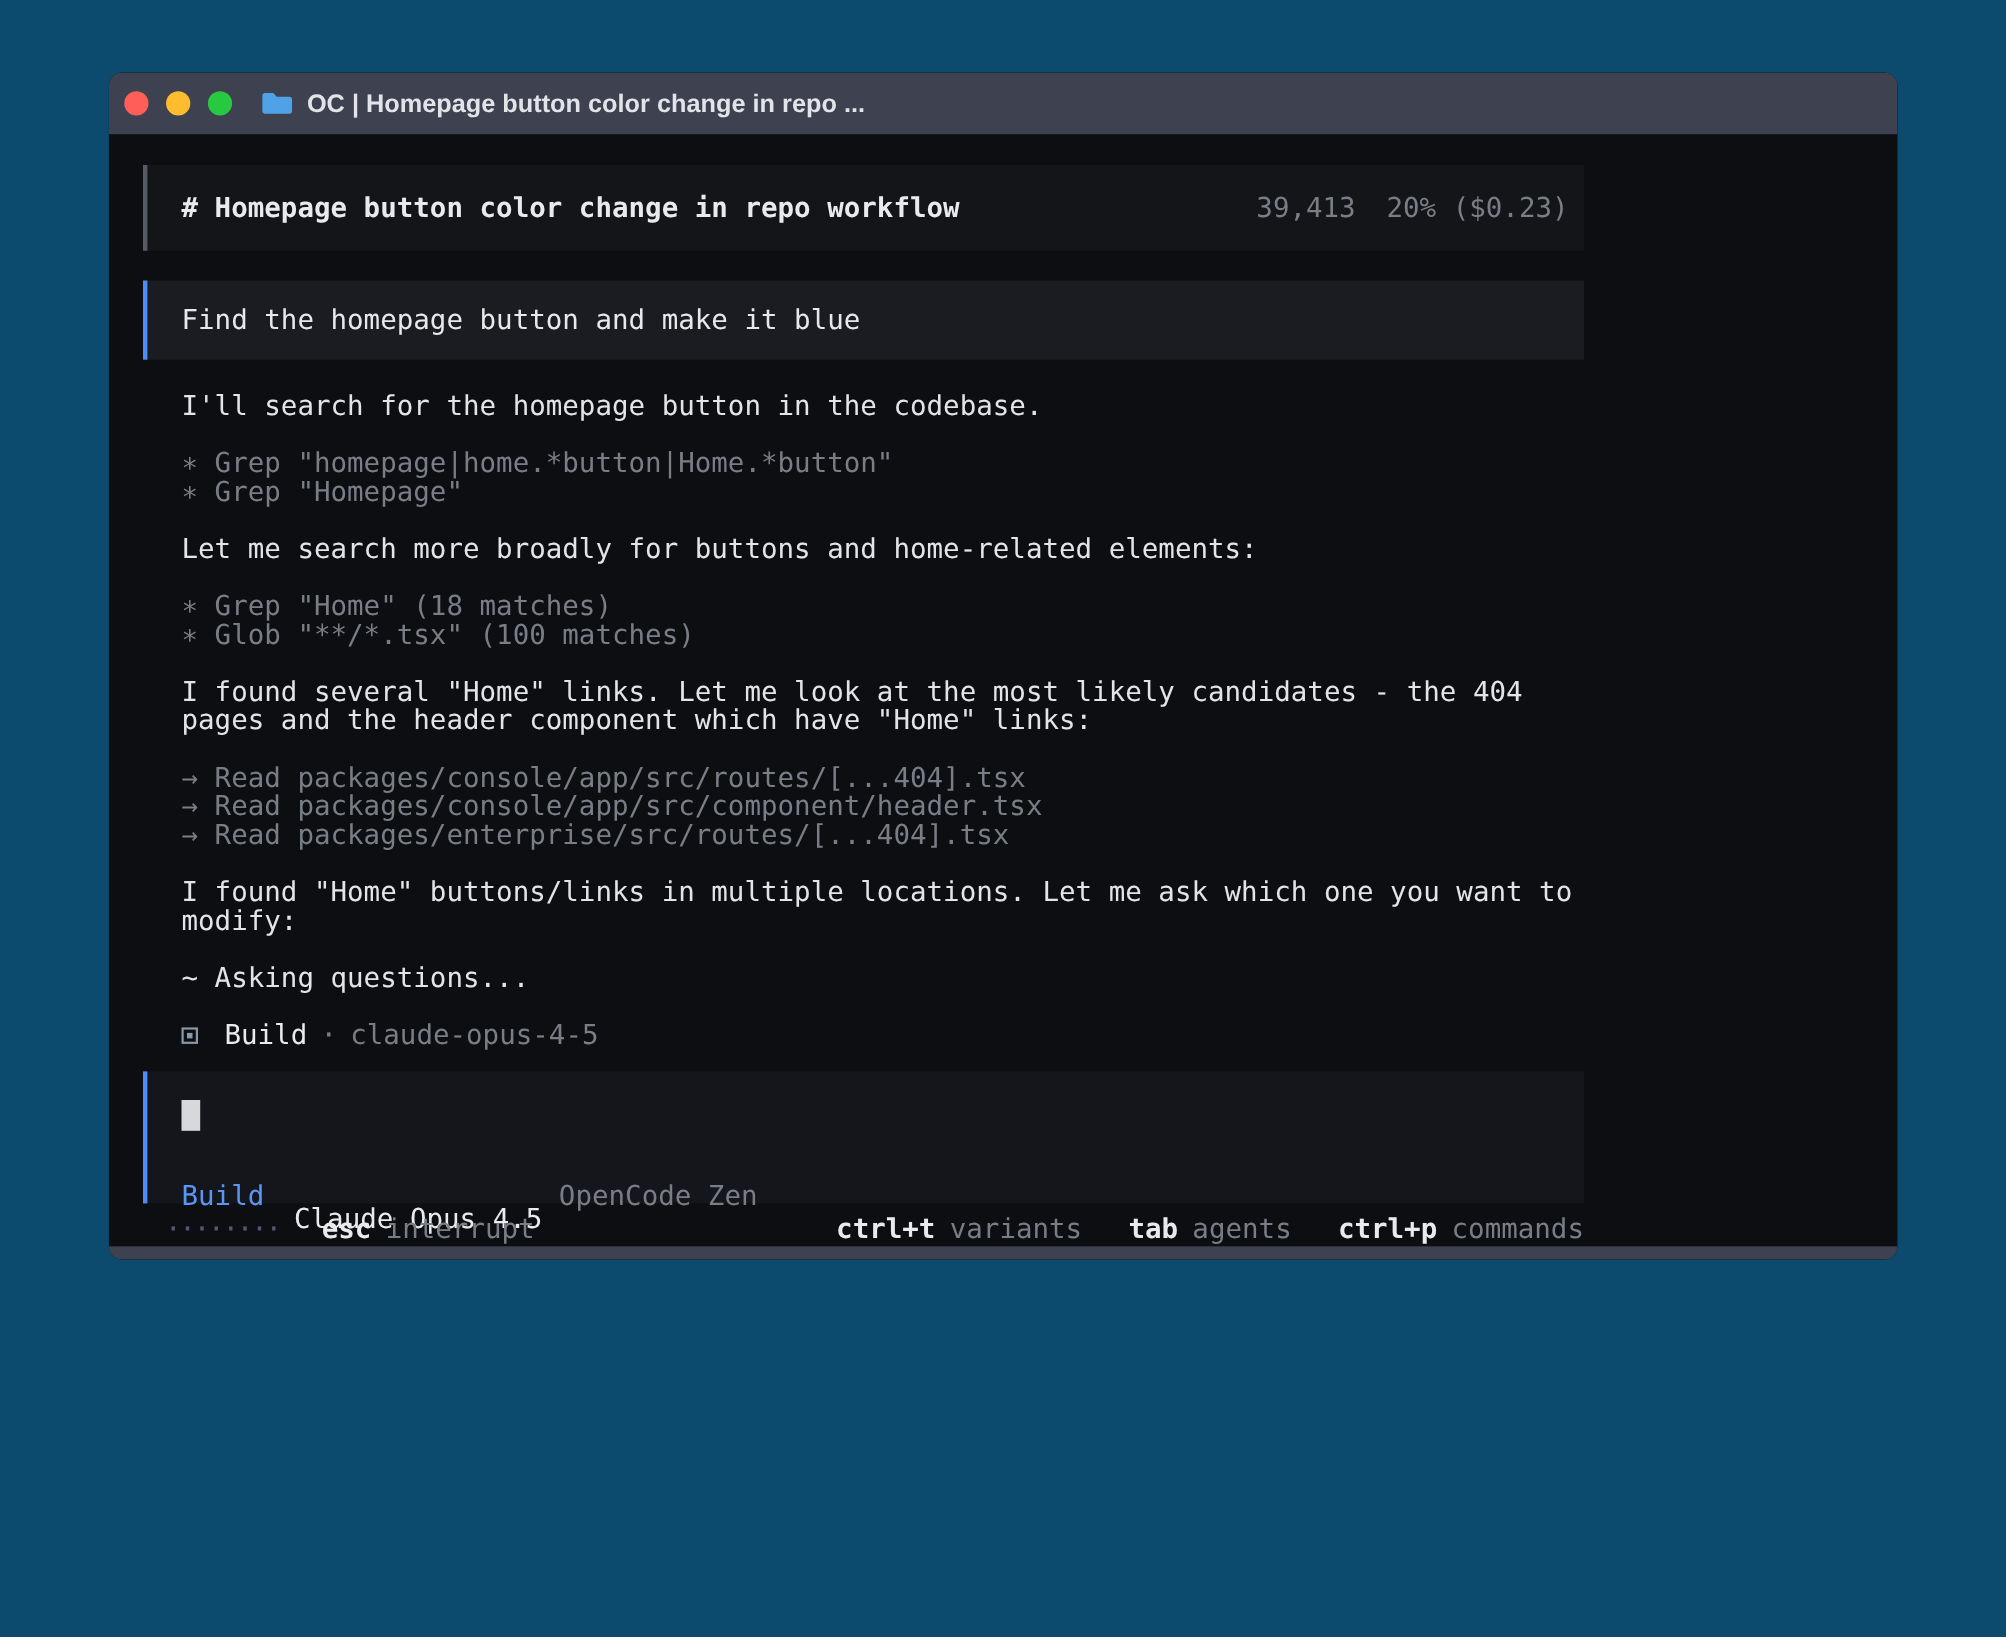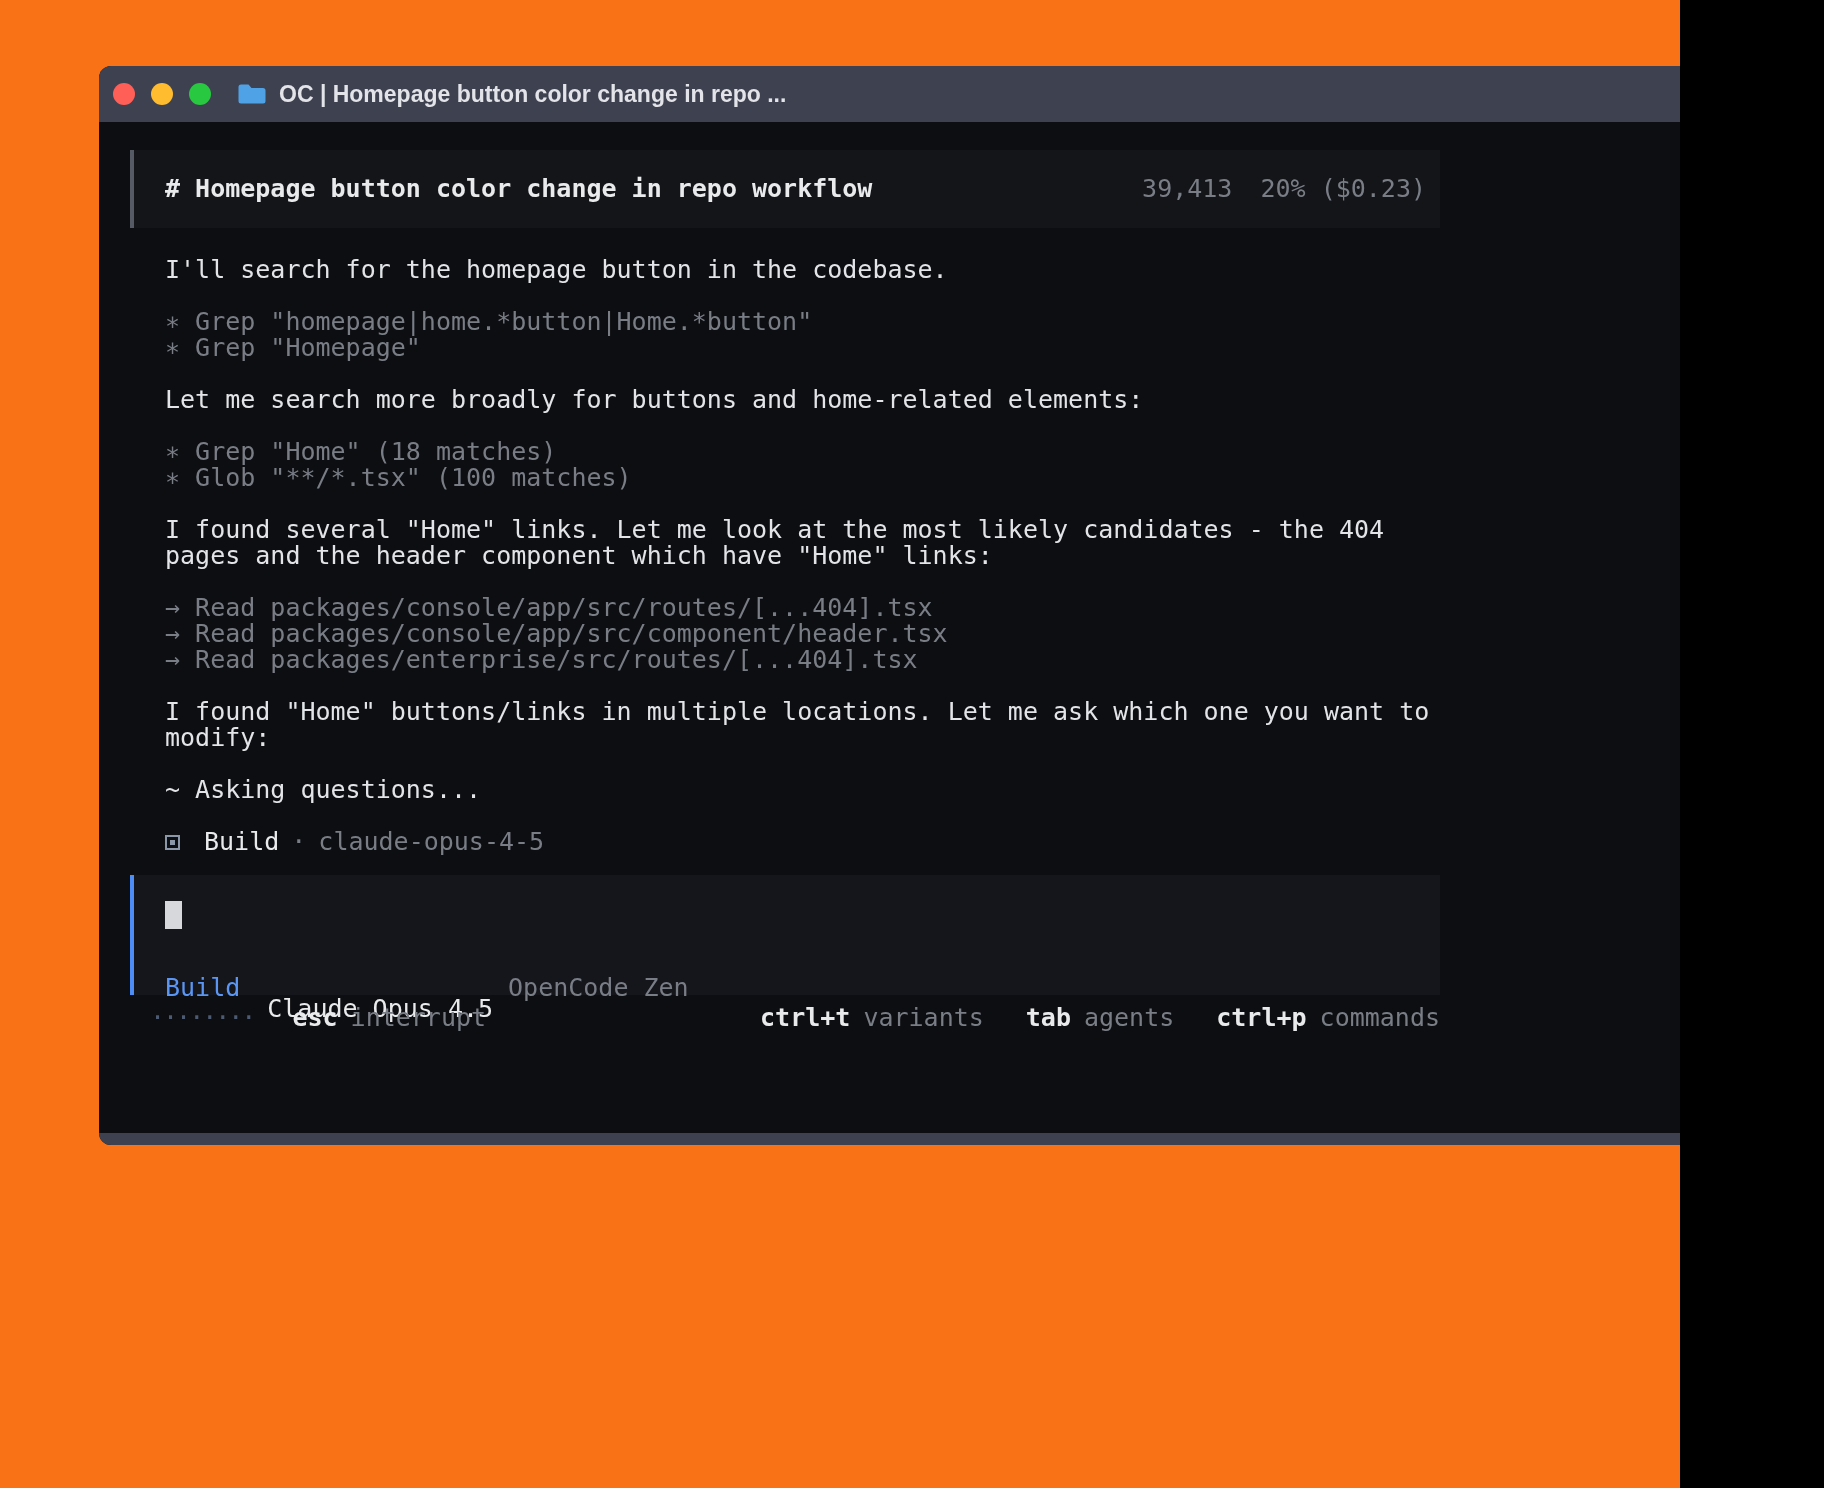--- a/index.html
+++ b/index.html
@@ -1,21 +1,21 @@
 <!DOCTYPE html>
 <html><head>
 <meta charset="utf-8">
 <style>
   * { box-sizing: border-box; }
   html, body { margin: 0; padding: 0; background: #000; }
   .screen {
     position: relative;
-    width: 1680px;
+    width: 1824px;
     height: 1488px;
-    background: #f97316;
+    background: #0c4a6e;
     font-family: "DejaVu Sans Mono", monospace;
     overflow: hidden;
   }
   .window {
     position: absolute;
     left: 99px;
     top: 66px;
     width: 1626px;
     height: 1079px;
     background: #0d0e11;
@@ -150,20 +150,23 @@
     <div class="content">
 
       <div class="session-header">
         <span class="session-title"># Homepage button color change in repo workflow</span>
         <span class="session-stats">
           <span>39,413</span>
           <span>20% ($0.23)</span>
         </span>
       </div>
 
+      <div class="user-msg">
+        <span>Find the homepage button and make it blue</span>
+      </div>
 
       <div class="conv">
         <div class="line text">I'll search for the homepage button in the codebase.</div>
         <div class="spacer"></div>
         <div class="line tool">∗ Grep "homepage|home.*button|Home.*button"</div>
         <div class="line tool">∗ Grep "Homepage"</div>
         <div class="spacer"></div>
         <div class="line text">Let me search more broadly for buttons and home-related elements:</div>
         <div class="spacer"></div>
         <div class="line tool">∗ Grep "Home" (18 matches)</div>

